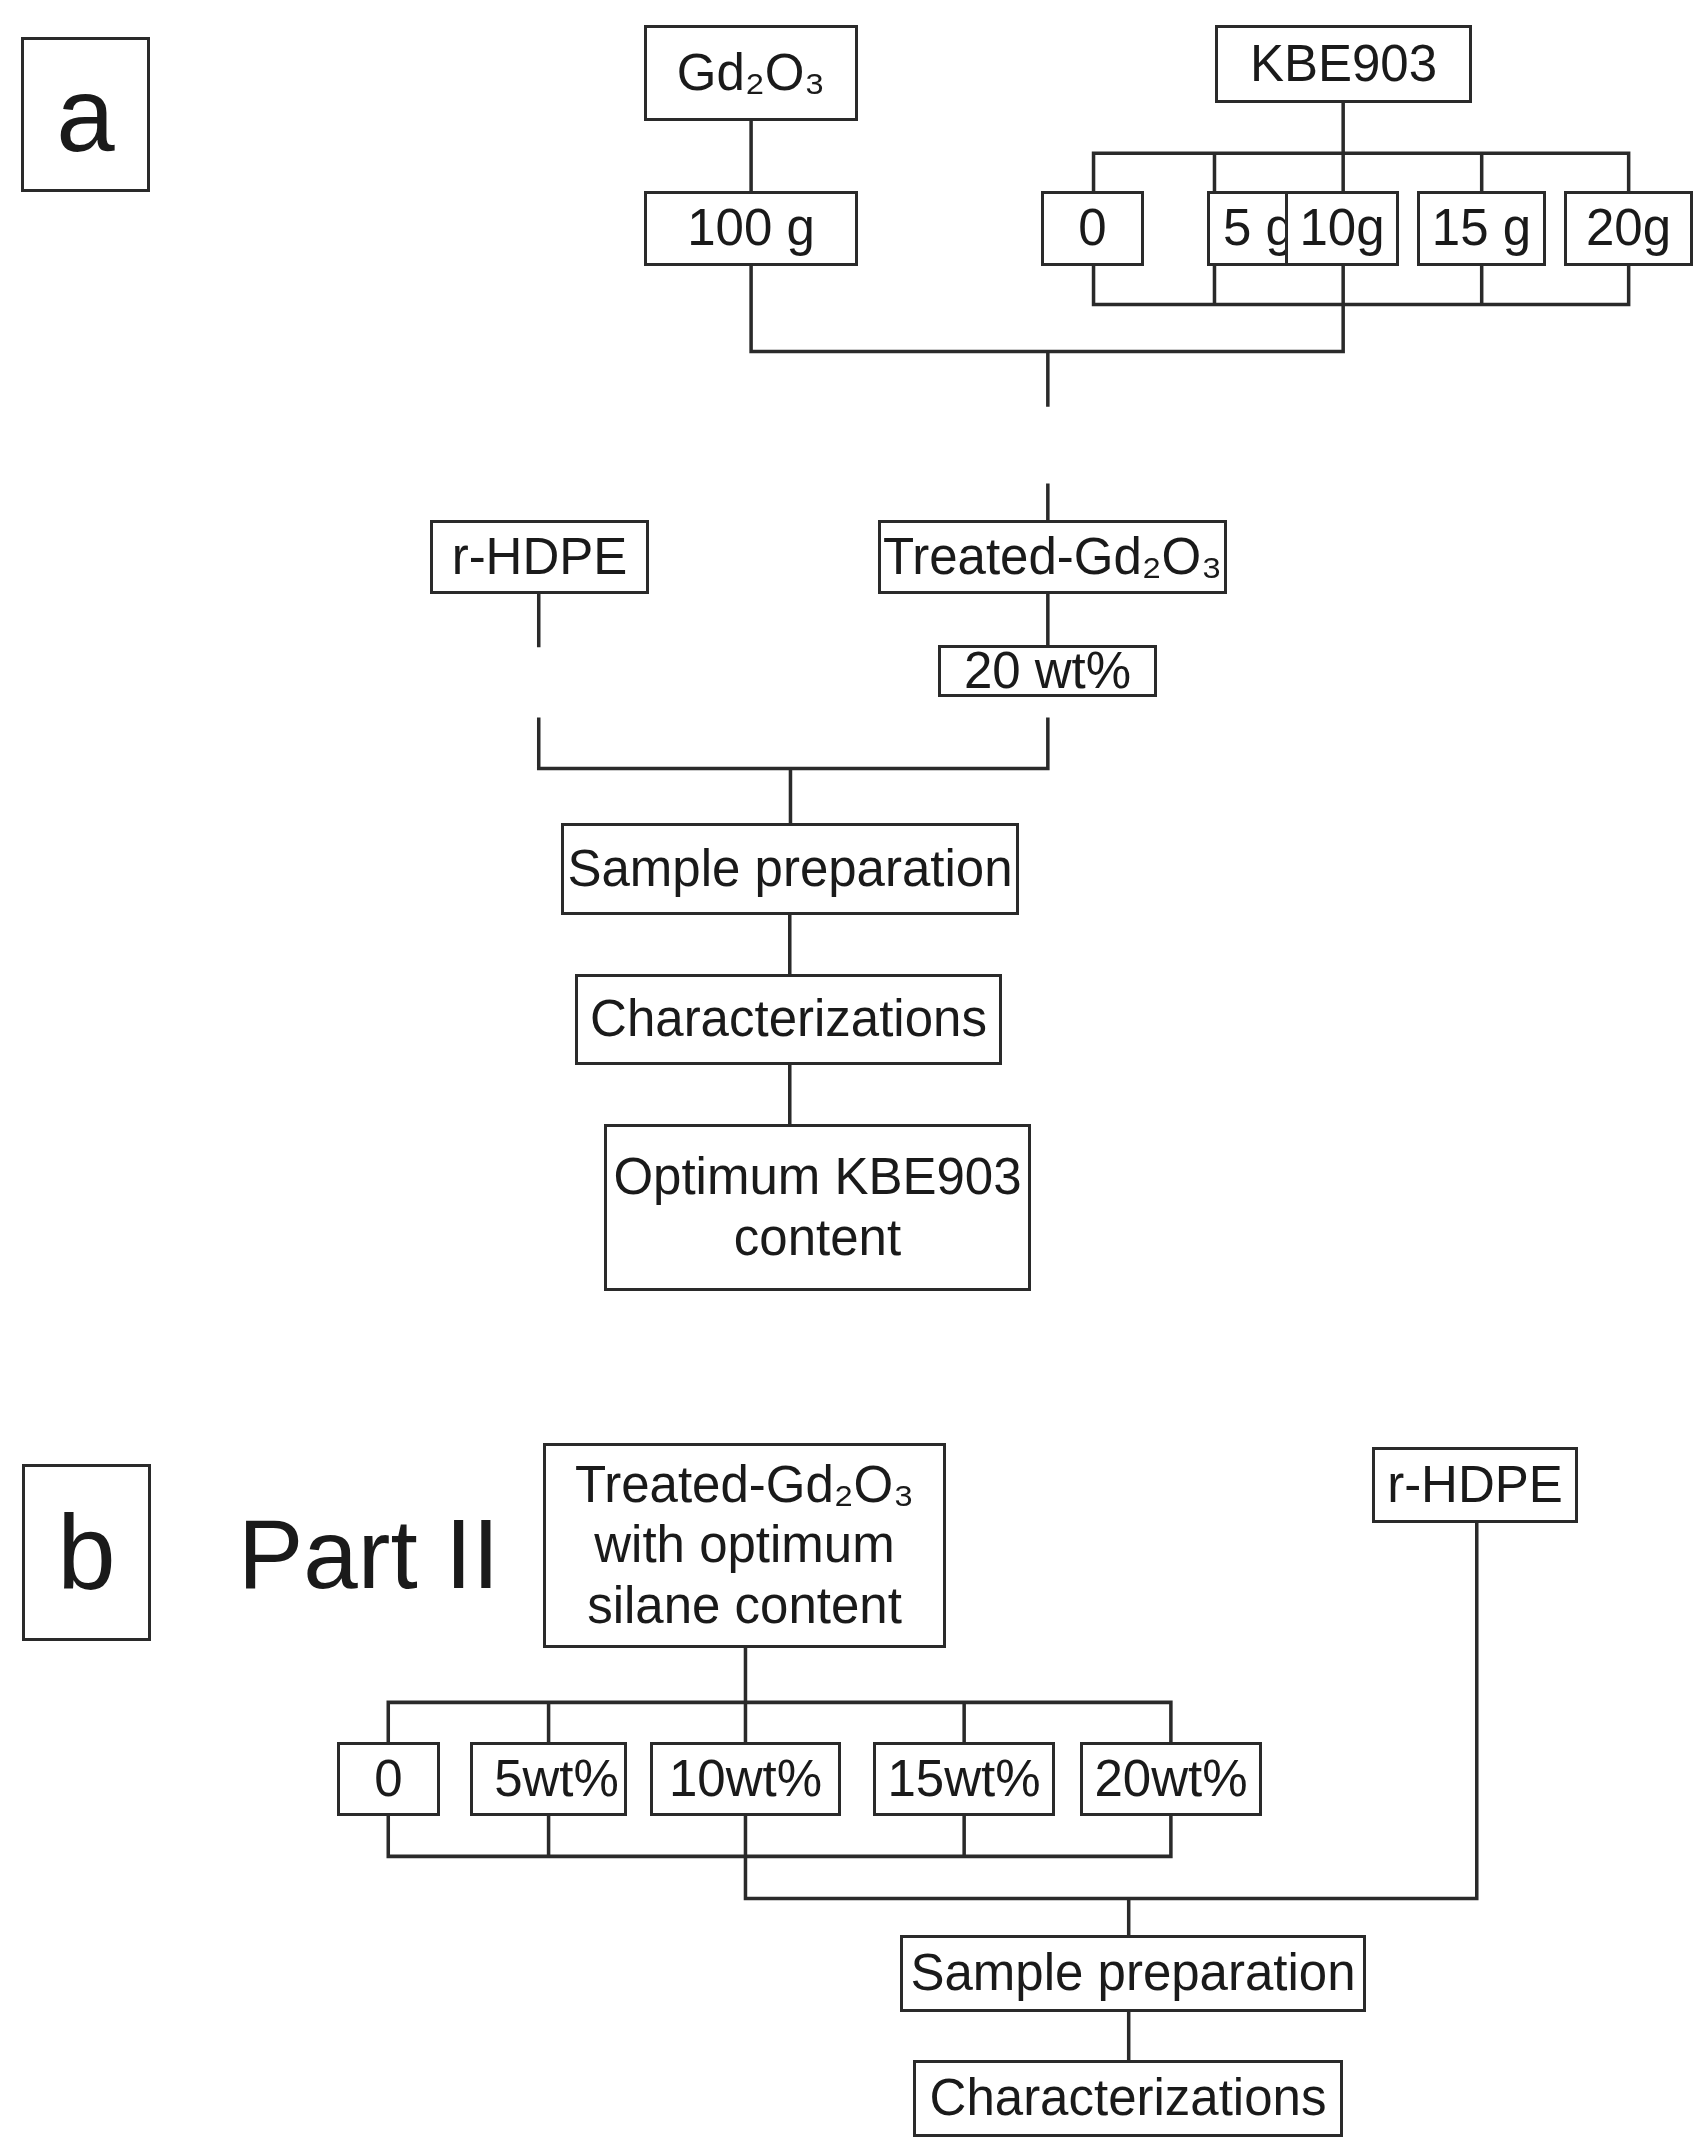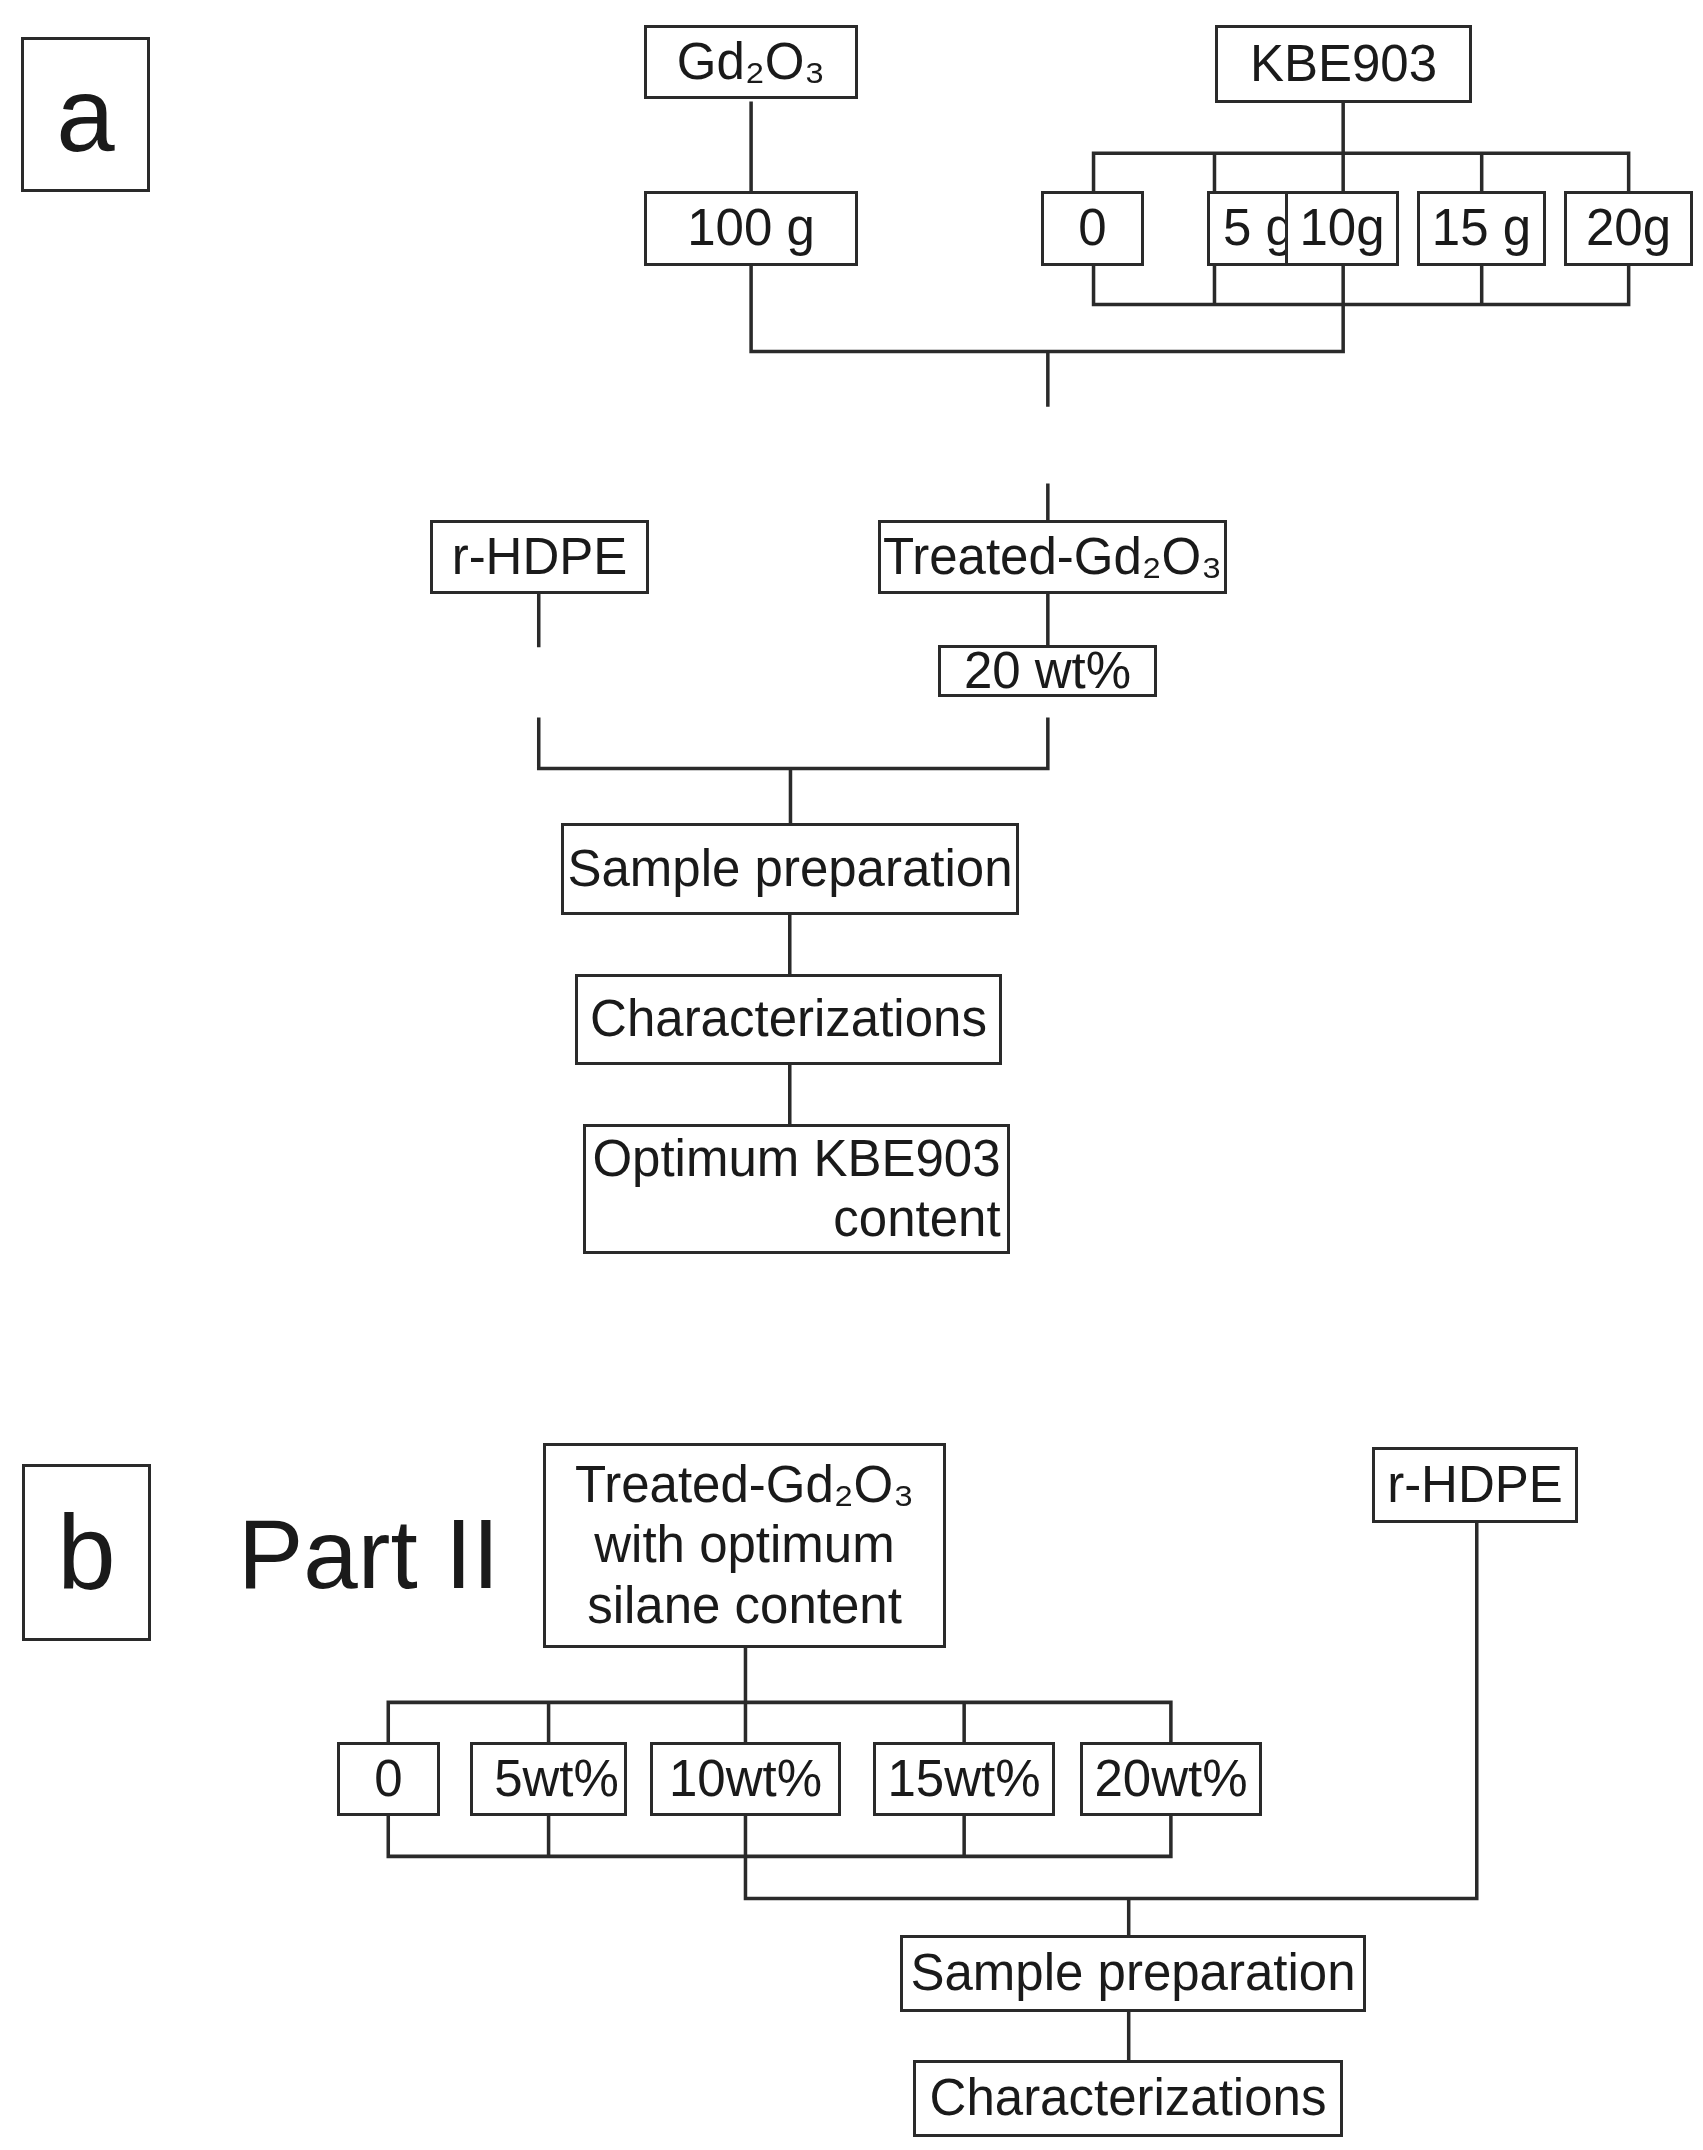--- a/index.html
+++ b/index.html
@@ -83,21 +83,21 @@
              M1060 2583 V2700
              M2100 2166 V2700
              M1060 2700 H2100
              M1605 2700 V2752
              M1605 2862 V2930" fill="none" stroke="#2a2a2a" stroke-width="5" stroke-linecap="square"></path>
   </svg>
 
   <div class="node panel-label" style="left:21px; top:37px; width:129px; height:155px;">a</div>
 
 
-  <div class="node" style="left:644px; top:25px; width:214px; height:74px;text-align:center;">Gd₂O₃</div>
+  <div class="node" style="left:644px; top:25px; width:214px; height:96px;text-align:center;">Gd₂O₃</div>
 
   <div class="node" style="left:1215px; top:25px; width:257px; height:78px;">KBE903</div>
 
   <div class="node" style="left:644px; top:191px; width:214px; height:75px;">100 g</div>
 
   <div class="node" style="left:1041px; top:191px; width:103px; height:75px;">0</div>
   <div class="node" style="left:1163px; top:191px; width:103px; height:75px;margin-left:44px;">5 g</div>
   <div class="node" style="left:1285px; top:191px; width:114px; height:75px;">10g</div>
   <div class="node" style="left:1417px; top:191px; width:129px; height:75px;">15 g</div>
   <div class="node" style="left:1564px; top:191px; width:129px; height:75px;">20g</div>
@@ -107,21 +107,21 @@
 
   <div class="node" style="left:878px; top:520px; width:349px; height:74px;">Treated-Gd₂O₃</div>
 
 
   <div class="node" style="left:938px; top:645px; width:219px; height:52px;">20 wt%</div>
 
   <div class="node" style="left:561px; top:823px; width:458px; height:92px;">Sample preparation</div>
 
   <div class="node" style="left:575px; top:974px; width:427px; height:91px;">Characterizations</div>
 
-  <div class="node" style="left:583px; top:1124px; width:427px; height:130px;text-align:right;">Optimum KBE903
+  <div class="node" style="left:604px; top:1124px; width:427px; height:167px;">Optimum KBE903
 content</div>
 
   <div class="node panel-label" style="left:22px; top:1464px; width:129px; height:177px;">b</div>
 
   <div class="panel-title" style="left:238px; top:1505px;">Part II</div>
 
   <div class="node" style="left:543px; top:1443px; width:403px; height:205px;">Treated-Gd₂O₃
 with optimum
 silane content</div>
 

